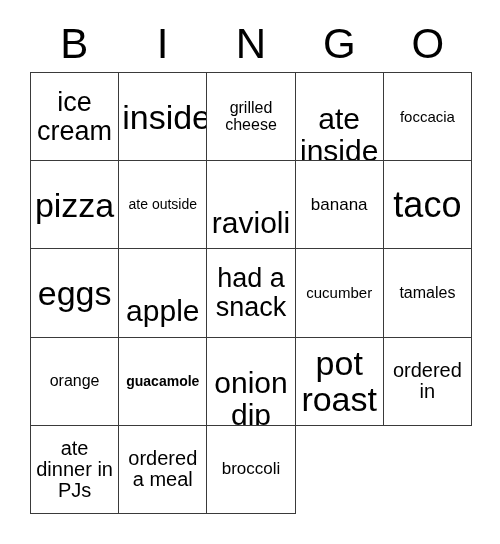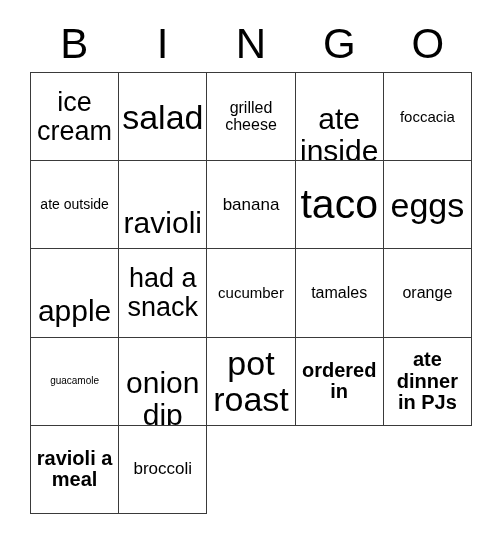--- a/index.html
+++ b/index.html
@@ -73,62 +73,65 @@
   .cell-text {
     display: block;
     width: 100%;
     line-height: 1.06;
     word-break: normal;
     hyphens: none;
     color: #000000;
   }
 
   
-  .fs-xs   { font-size: 10px; }
+  .fs-xs   { font-size: 14px; font-weight: bold; }
   .fs-s    { font-size: 15px; }
   .fs-sm   { font-size: 17px; }
-  .fs-m    { font-size: 20px; font-weight: bold; }
+  .fs-m    { font-size: 20px; }
   .fs-ml   { font-size: 14px; }
   .fs-l    { font-size: 16px; }
   .fs-xl   { font-size: 27px; }
   .fs-xxl  { font-size: 30px; margin-top: 36px; }
   .fs-h    { font-size: 34px; }
-  .fs-hh   { font-size: 41px; }
+  .fs-hh   { font-size: 36px; }
 </style>
 </head>
 <body>
 
 <div id="bingo-card">
 
   <div id="header-row">
     <div class="header-letter">B</div>
     <div class="header-letter">I</div>
     <div class="header-letter">N</div>
     <div class="header-letter">G</div>
     <div class="header-letter">O</div>
   </div>
 
   <div id="grid">
 
     <div class="cell">
         <span class="cell-text fs-xl">ice cream</span>
       </div>
     <div class="cell">
-        <span class="cell-text fs-h">salad</span>
+        <span class="cell-text fs-h">inside</span>
       </div>
     <div class="cell">
         <span class="cell-text fs-l">grilled cheese</span>
       </div>
     <div class="cell">
         <span class="cell-text fs-xxl">ate inside</span>
       </div>
     <div class="cell">
         <span class="cell-text fs-s">foccacia</span>
       </div>
 
+    <div class="cell">
+        <span class="cell-text fs-h">pizza</span>
+      </div>
     <div class="cell">
         <span class="cell-text fs-ml">ate outside</span>
       </div>
     <div class="cell">
         <span class="cell-text fs-xxl">ravioli</span>
       </div>
     <div class="cell">
         <span class="cell-text fs-sm">banana</span>
       </div>
     <div class="cell">
@@ -164,20 +167,20 @@
     <div class="cell">
         <span class="cell-text fs-h">pot roast</span>
       </div>
     <div class="cell">
         <span class="cell-text fs-m">ordered in</span>
       </div>
     <div class="cell">
         <span class="cell-text fs-m">ate dinner in PJs</span>
       </div>
     <div class="cell">
-        <span class="cell-text fs-m">ravioli a meal</span>
+        <span class="cell-text fs-m">ordered a meal</span>
       </div>
     <div class="cell">
         <span class="cell-text fs-sm">broccoli</span>
       </div>
 
   </div>
 </div>
 
 </body></html>

